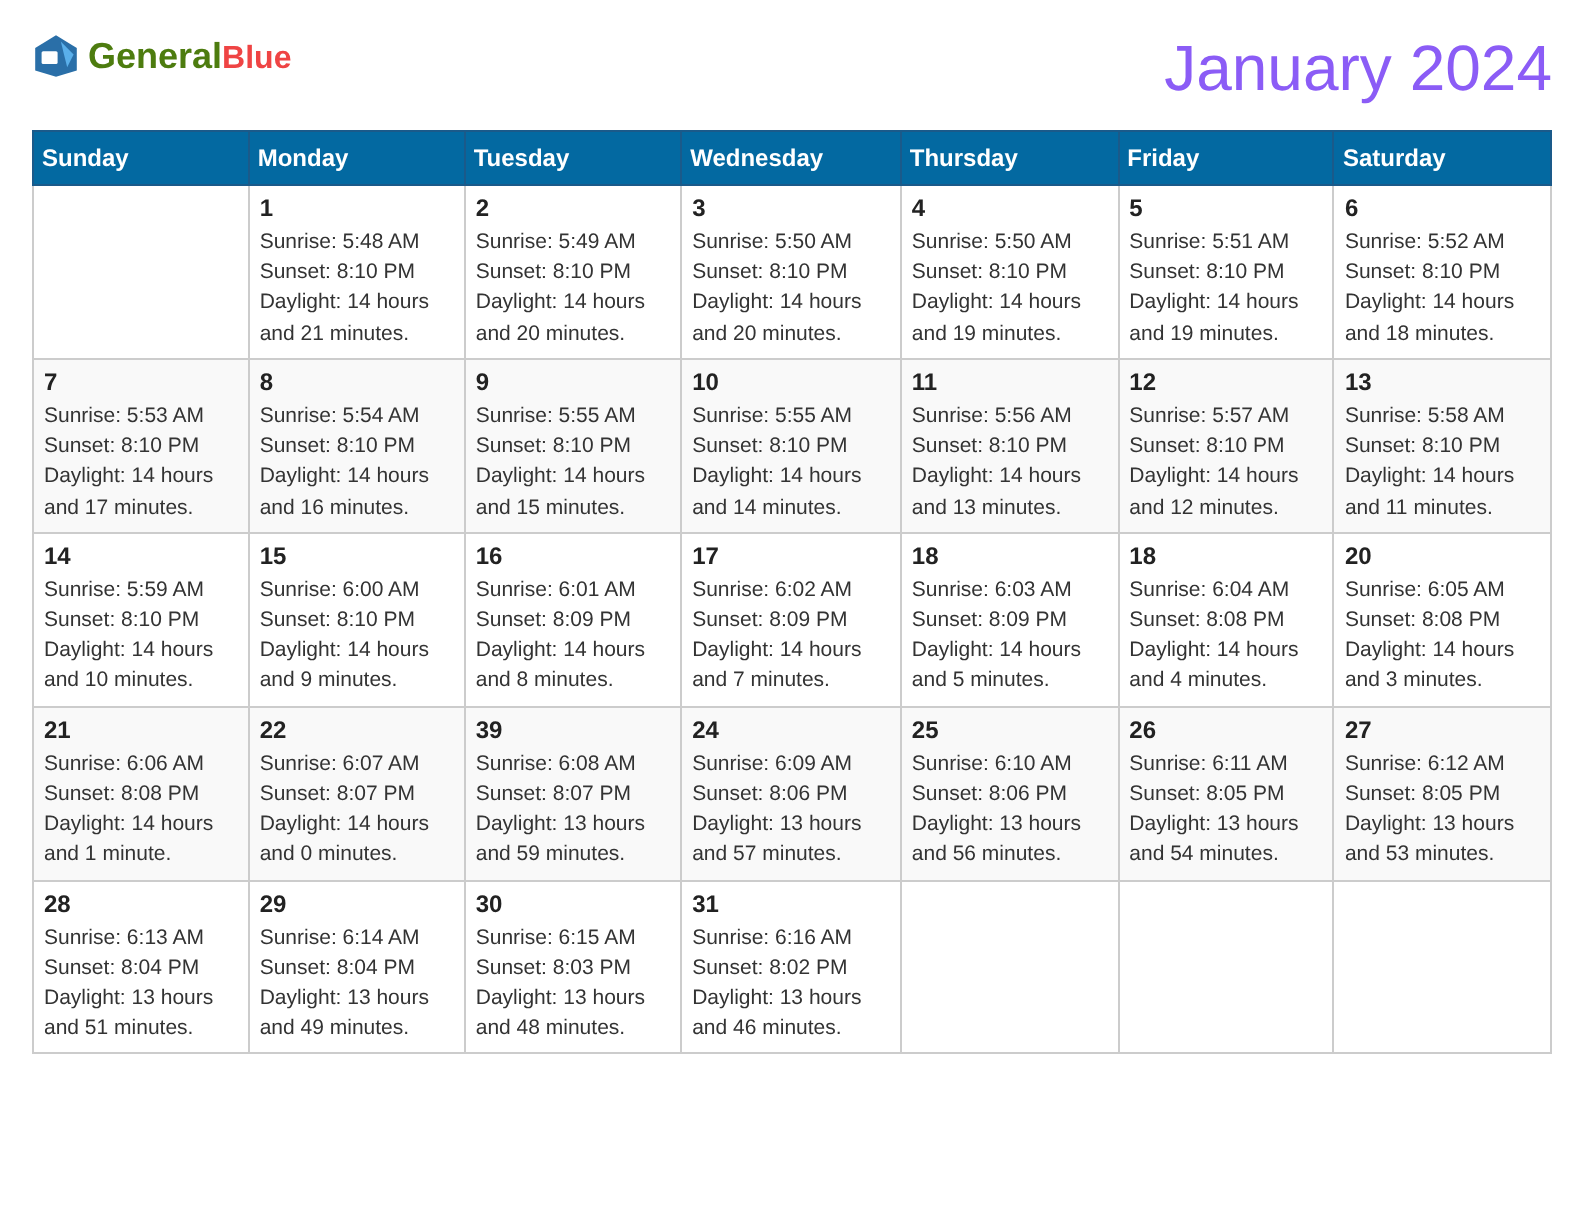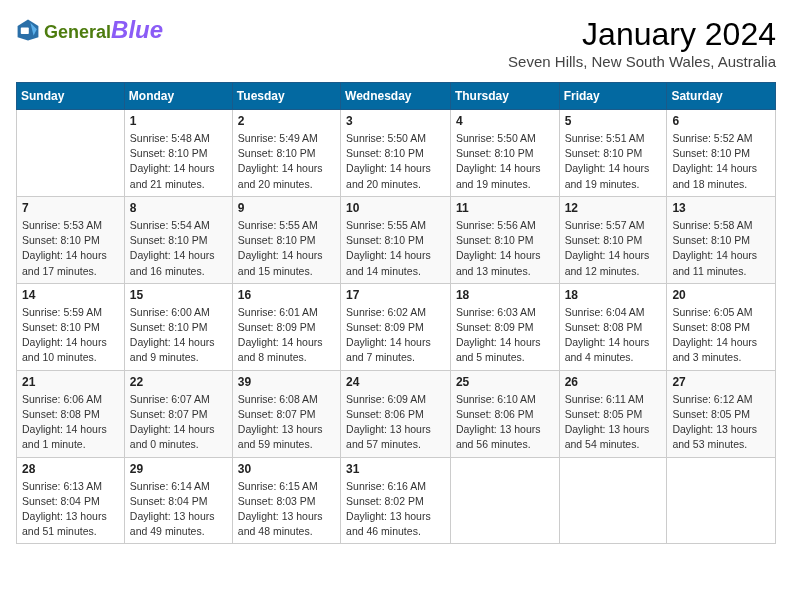--- a/index.html
+++ b/index.html
@@ -20,36 +20,35 @@
       display: flex;
       align-items: center;
       gap: 4px;
     }
     .logo-text-general {
       font-size: 18px;
       font-weight: bold;
       color: #4d7c0f;
     }
     .logo-text-blue {
-      font-size: 24px;
-      font-weight: bold;
-      color: #8b5cf6;
-      font-style: italic;
+      font-size: 16px;
+      font-weight: bold;
+      color: #ef4444;
     }
     .logo-icon {
       width: 24px;
       height: 24px;
     }
     .title-section {
       text-align: right;
     }
     .calendar-title {
       font-size: 32px;
       font-weight: normal;
-      color: #000000;
+      color: #8b5cf6;
     }
     .calendar-subtitle {
       font-size: 15px;
       color: #444;
     }
     table {
       width: 100%;
       border-collapse: collapse;
       font-size: 11px;
     }
@@ -97,21 +96,20 @@
       <polygon points="15,2 28,10 28,24 15,28 2,24 2,10" fill="#2a6fa8"></polygon>
       <polygon points="18,6 26,14 22,22" fill="#5aafea"></polygon>
       <rect x="6" y="12" width="10" height="8" fill="#fff" rx="1"></rect>
     </svg>
     <div>
       <span class="logo-text-general">General</span><span class="logo-text-blue">Blue</span>
     </div>
   </div>
   <div class="title-section">
     <div class="calendar-title">January 2024</div>
-    <div class="calendar-subtitle">Seven Hills, New South Wales, Australia</div>
   </div>
 </div>
 
 <table>
   <thead>
     <tr>
     <th>Sunday</th>
         <th>Monday</th>
         <th>Tuesday</th>
         <th>Wednesday</th>

